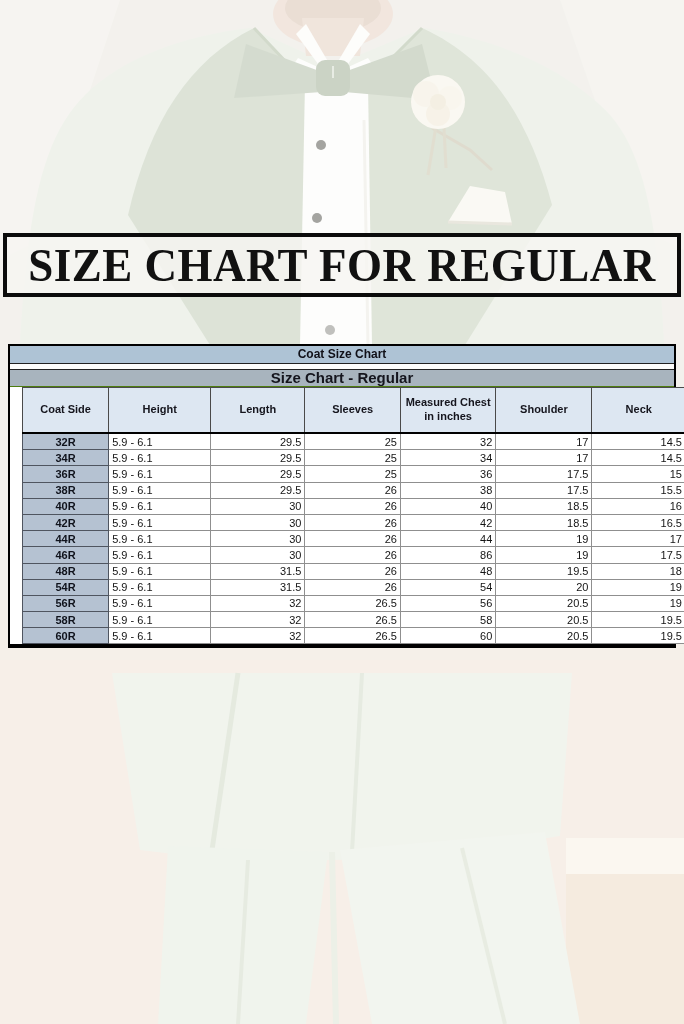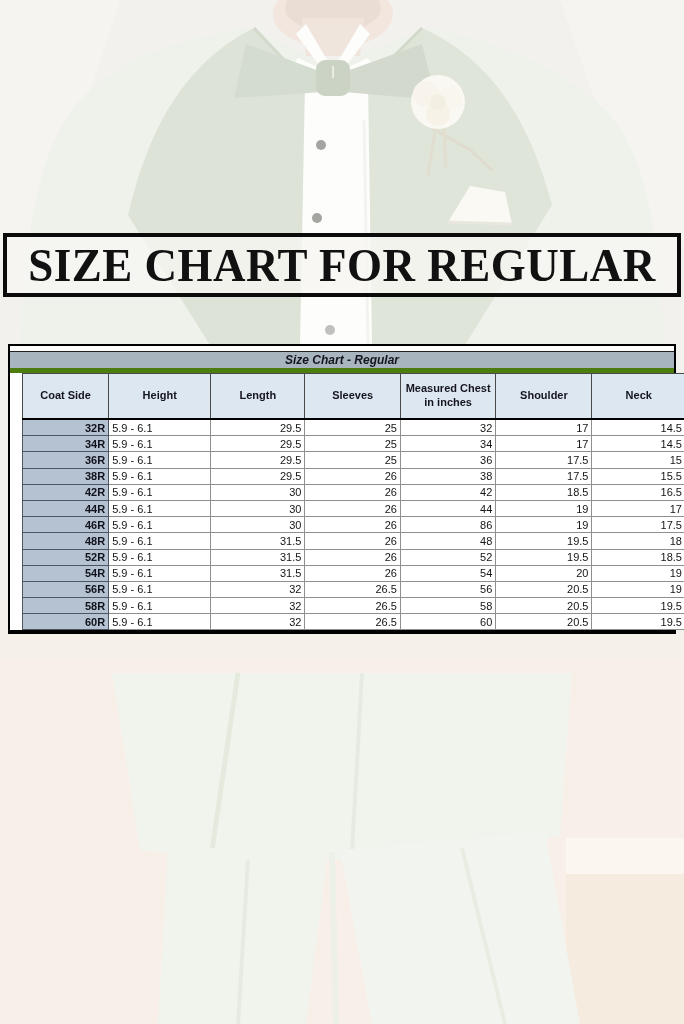--- a/index.html
+++ b/index.html
@@ -19,31 +19,31 @@
 
   
   .table-wrap{position:absolute;left:8px;top:344px;width:668px;
           box-sizing:border-box;z-index:5;background:#fff;
           border:2px solid #000;border-bottom:4px solid #000;}
   .tbl-title{height:17px;line-height:17px;text-align:center;font-weight:700;
           font-size:12px;color:#101018;background:var(--title-bg);
           border-bottom:1px solid #222;}
   .tbl-gap{height:5px;background:#fdfdfc;border-bottom:1px solid #222;}
   .tbl-subtitle{height:16px;line-height:16px;text-align:center;font-weight:700;
-          font-size:12px;color:#15151d;background:var(--subtitle-bg);
-          border-bottom:5px solid #4d7c0f;font-style:italic;}
+          font-size:15px;color:#15151d;background:var(--subtitle-bg);
+          border-bottom:1px solid #4d7c0f;}
   table{width:100%;border-collapse:collapse;table-layout:fixed;margin-left:12px;}
   col.w0{width:13.0%}col.w1{width:15.4%}col.w2{width:14.2%}col.w3{width:14.4%}
   col.w4{width:14.4%}col.w5{width:14.5%}col.w6{width:14.1%}
   thead th{height:44px;background:var(--colhead-bg);border:1px solid #4a4a4a;
           border-bottom:2px solid #000;font-size:11px;font-weight:700;
           color:#15151d;text-align:center;padding:0 2px;line-height:1.25;}
   tbody td{height:15.2px;border:1px solid #8f8f8f;font-size:11px;color:#141414;
           padding:0 3px;white-space:nowrap;overflow:hidden;background:#fff;}
-  tbody td.c0{background:var(--firstcol-bg);font-weight:700;text-align:right;
+  tbody td.c0{background:var(--firstcol-bg);font-weight:700;text-align:center;
           border-color:#4f5560;color:#10131c;}
   tbody td.c1{text-align:left;border-radius:7px;}
   tbody td.c2,tbody td.c3,tbody td.c4,tbody td.c5,tbody td.c6{text-align:right;}
 </style>
 </head>
 <body>
 
 <div class="photo">
 <svg width="684" height="1024" viewBox="0 0 684 1024" xmlns="http://www.w3.org/2000/svg">
 
@@ -112,20 +112,21 @@
 
   <rect width="684" height="1024" fill="#ffffff" opacity="0.42"></rect>
 </svg>
 </div>
 
 <div class="banner">
   <div class="banner-title">SIZE CHART FOR REGULAR</div>
 </div>
 
 <div class="table-wrap">
+  <div class="tbl-title">Coat Size Chart</div>
   <div class="tbl-gap"></div>
   <div class="tbl-subtitle">Size Chart - Regular</div>
   <table>
     <colgroup>
       <col class="w0">
         <col class="w1">
         <col class="w2">
         <col class="w3">
       <col class="w4">
         <col class="w5">
@@ -173,20 +174,29 @@
         <tr>
           <td class="c0">38R</td>
           <td class="c1">5.9 - 6.1</td>
           <td class="c2">29.5</td>
           <td class="c3">26</td>
           <td class="c4">38</td>
           <td class="c5">17.5</td>
           <td class="c6">15.5</td>
         </tr>
         <tr>
+          <td class="c0">40R</td>
+          <td class="c1">5.9 - 6.1</td>
+          <td class="c2">30</td>
+          <td class="c3">26</td>
+          <td class="c4">40</td>
+          <td class="c5">18.5</td>
+          <td class="c6">16</td>
+        </tr>
+        <tr>
           <td class="c0">42R</td>
           <td class="c1">5.9 - 6.1</td>
           <td class="c2">30</td>
           <td class="c3">26</td>
           <td class="c4">42</td>
           <td class="c5">18.5</td>
           <td class="c6">16.5</td>
         </tr>
         <tr>
           <td class="c0">44R</td>
@@ -207,29 +217,20 @@
           <td class="c6">17.5</td>
         </tr>
         <tr>
           <td class="c0">48R</td>
           <td class="c1">5.9 - 6.1</td>
           <td class="c2">31.5</td>
           <td class="c3">26</td>
           <td class="c4">48</td>
           <td class="c5">19.5</td>
           <td class="c6">18</td>
-        </tr>
-        <tr>
-          <td class="c0">52R</td>
-          <td class="c1">5.9 - 6.1</td>
-          <td class="c2">31.5</td>
-          <td class="c3">26</td>
-          <td class="c4">52</td>
-          <td class="c5">19.5</td>
-          <td class="c6">18.5</td>
         </tr>
         <tr>
           <td class="c0">54R</td>
           <td class="c1">5.9 - 6.1</td>
           <td class="c2">31.5</td>
           <td class="c3">26</td>
           <td class="c4">54</td>
           <td class="c5">20</td>
           <td class="c6">19</td>
         </tr>

